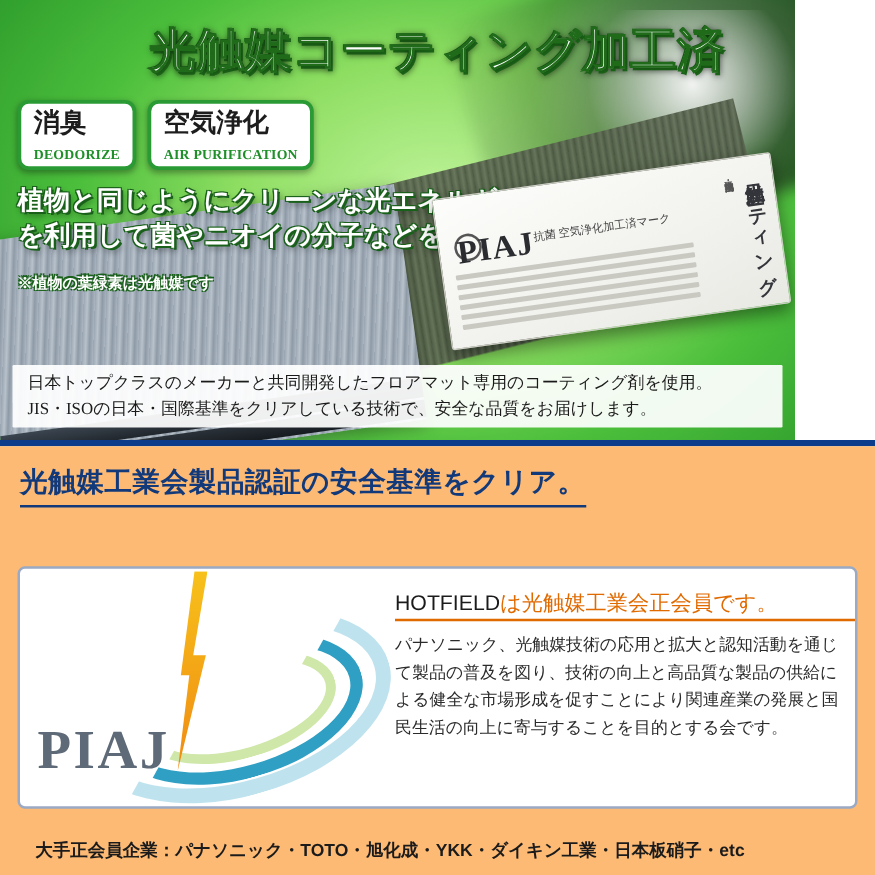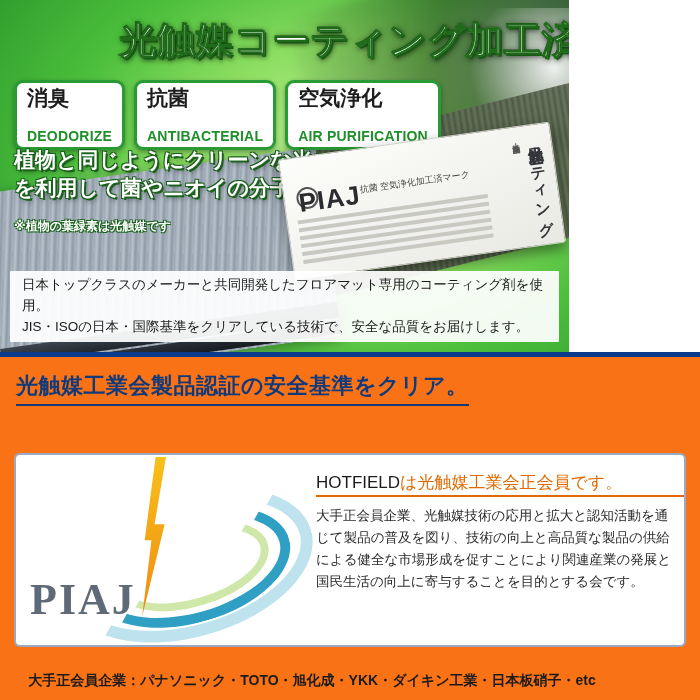--- a/index.html
+++ b/index.html
@@ -1,25 +1,26 @@
 <!DOCTYPE html>
 <html><head>
 <meta charset="utf-8">
 <style>
   html,body{margin:0;padding:0;}
   body{width:700px;height:700px;font-family:"Liberation Sans","DejaVu Sans",sans-serif;overflow:hidden;background:#fff;}
   .page{position:relative;width:700px;height:700px;overflow:hidden;}
 
   
-  .top{position:relative;width:569px;height:352px;overflow:hidden;
+  .top{position:relative;width:636px;height:352px;overflow:hidden;
     background:
       radial-gradient(ellipse 220px 180px at 560px 60px, rgba(255,255,255,.85) 0%, rgba(255,255,255,0) 62%),
       radial-gradient(ellipse 300px 240px at 120px 300px, rgba(255,255,255,.5) 0%, rgba(255,255,255,0) 60%),
       radial-gradient(ellipse 420px 300px at 350px 160px, #bff39a 0%, #8ede62 38%, #4cbf3c 68%, #2f9e2d 100%),
       linear-gradient(180deg,#7fd45a 0%,#3fae38 60%,#2c8f2a 100%);
+    font-family: Liberation Serif, serif;
   }
   
   .top .band{position:absolute;right:-40px;top:-30px;width:300px;height:210px;
     background:linear-gradient(115deg, rgba(20,40,20,.0) 0%, rgba(25,55,25,.55) 45%, rgba(15,35,15,.75) 100%);
     transform:rotate(-18deg);filter:blur(6px);}
   .top .sparkleA{position:absolute;left:470px;top:8px;width:210px;height:120px;
     background:radial-gradient(circle at 40% 50%, rgba(255,255,255,.9), rgba(255,255,255,0) 60%);}
   
   .mat{position:absolute;left:-10px;top:170px;width:340px;height:190px;transform:rotate(-8deg);
     background:repeating-linear-gradient(100deg,#9aa6b2 0px,#b8c2cc 3px,#8e9aa6 6px,#a9b4c0 9px);
@@ -33,21 +34,21 @@
   
   .headline{position:absolute;left:0;top:16px;width:700px;text-align:center;z-index:6;
     font-size:37px;font-weight:bold;letter-spacing:1px;color:#ffffff;
     -webkit-text-stroke:1px #1f6b1a;
     text-shadow:0 0 6px rgba(0,0,0,.55), 2px 2px 0 #1d6a19, -1px -1px 0 #1d6a19, 2px 3px 5px rgba(0,0,0,.5);}
 
   .badges{position:absolute;left:14px;top:80px;display:flex;gap:9px;z-index:6;}
   .badge{background:#ffffff;border:3px solid #2a9a35;border-radius:9px;padding:4px 10px 3px;text-align:left;
     box-shadow:0 2px 5px rgba(0,0,0,.35);}
   .badge .jp{font-size:21px;font-weight:bold;color:#1d1d1d;line-height:1.05;}
-  .badge .en{font-size:14px;font-weight:bold;color:#1f8f2a;letter-spacing:.2px;margin-top:19px;}
+  .badge .en{font-size:11px;font-weight:bold;color:#1f8f2a;letter-spacing:.2px;margin-top:9px;}
 
   .leadtext{position:absolute;left:14px;top:146px;z-index:6;color:#ffffff;font-weight:bold;font-size:21px;line-height:1.35;
     text-shadow:2px 2px 0 #19601a, -1px -1px 0 #19601a, 1px -1px 0 #19601a, -1px 1px 0 #19601a, 2px 3px 5px rgba(0,0,0,.45);}
   .notetext{position:absolute;left:14px;top:218px;z-index:6;color:#ffffff;font-weight:bold;font-size:12px;
     text-shadow:1px 1px 0 #19601a,-1px -1px 0 #19601a,1px -1px 0 #19601a,-1px 1px 0 #19601a;}
 
   
   .card{position:absolute;right:10px;top:140px;width:272px;height:120px;transform:rotate(-8deg);z-index:7;
     background:linear-gradient(160deg,#fdfdfb,#e9e9e4);border:1px solid #cfcfc8;border-radius:3px;
     box-shadow:0 6px 14px rgba(0,0,0,.45);overflow:hidden;}
@@ -61,21 +62,21 @@
   .card .clogo{position:absolute;left:12px;top:30px;width:18px;height:18px;border:2px solid #555;border-radius:50%;}
 
   
   .infobar{position:absolute;left:10px;right:10px;bottom:10px;z-index:8;background:rgba(255,255,255,.93);
     border-radius:1px;padding:4px 12px;font-size:13.5px;color:#1a1a1a;line-height:1.55;}
 
   
   .divider{width:700px;height:5px;background:#0b3c8c;}
 
   
-  .bottom{position:relative;width:700px;height:343px;background:#f97316;}
+  .bottom{position:relative;width:700px;height:343px;background:#fdba74;}
   .b-head{position:absolute;left:16px;top:12px;font-size:22px;font-weight:bold;color:#123a7a;line-height:1.55;
     letter-spacing:.5px;}
   .b-head .ul{border-bottom:2px solid #123a7a;padding-bottom:1px;}
 
   .panel{position:absolute;left:14px;right:14px;top:96px;height:190px;border:2px solid #9aa9c4;border-radius:6px;
     background:#ffffff;overflow:hidden;}
   .piaj{position:absolute;left:6px;top:4px;width:300px;height:180px;}
   .piaj .swoosh1{position:absolute;left:40px;top:34px;width:230px;height:120px;border-radius:50%;
     border:12px solid #bfe3ee;border-left-color:transparent;border-top-color:transparent;transform:rotate(-16deg);}
   .piaj .swoosh2{position:absolute;left:66px;top:52px;width:185px;height:92px;border-radius:50%;
@@ -109,24 +110,20 @@
       <div class="edge"></div>
       <div class="edge2"></div>
     </div>
 
     <div class="headline">光触媒コーティング加工済</div>
 
     <div class="badges">
       <div class="badge">
         <div class="jp">消臭</div>
         <div class="en">DEODORIZE</div>
-      </div>
-      <div class="badge">
-        <div class="jp">抗菌</div>
-        <div class="en">ANTIBACTERIAL</div>
       </div>
       <div class="badge">
         <div class="jp">空気浄化</div>
         <div class="en">AIR PURIFICATION</div>
       </div>
     </div>
 
     <div class="leadtext">
       <div>植物と同じようにクリーンな光エネルギー</div>
       <div>を利用して菌やニオイの分子などを分解します。</div>
@@ -169,19 +166,19 @@
         <div class="swoosh2"></div>
         <div class="swoosh3"></div>
         <div class="bolt"></div>
         <div class="txt">PIAJ</div>
       </div>
 
       <div class="p-title">
         <span class="hf">HOTFIELD</span><span class="or">は光触媒工業会正会員です。</span>
       </div>
       <div class="p-underline"></div>
-      <div class="p-body">大手正会員企業、光触媒技術の応用と拡大と認知活動を通じて製品の普及を図り、技術の向上と高品質な製品の供給による健全な市場形成を促すことにより関連産業の発展と国民生活の向上に寄与することを目的とする会です。</div>
+      <div class="p-body">パナソニック、光触媒技術の応用と拡大と認知活動を通じて製品の普及を図り、技術の向上と高品質な製品の供給による健全な市場形成を促すことにより関連産業の発展と国民生活の向上に寄与することを目的とする会です。</div>
     </div>
 
     <div class="footer">大手正会員企業：パナソニック・TOTO・旭化成・YKK・ダイキン工業・日本板硝子・etc</div>
   </div>
 
 </div>
 
 </body></html>

